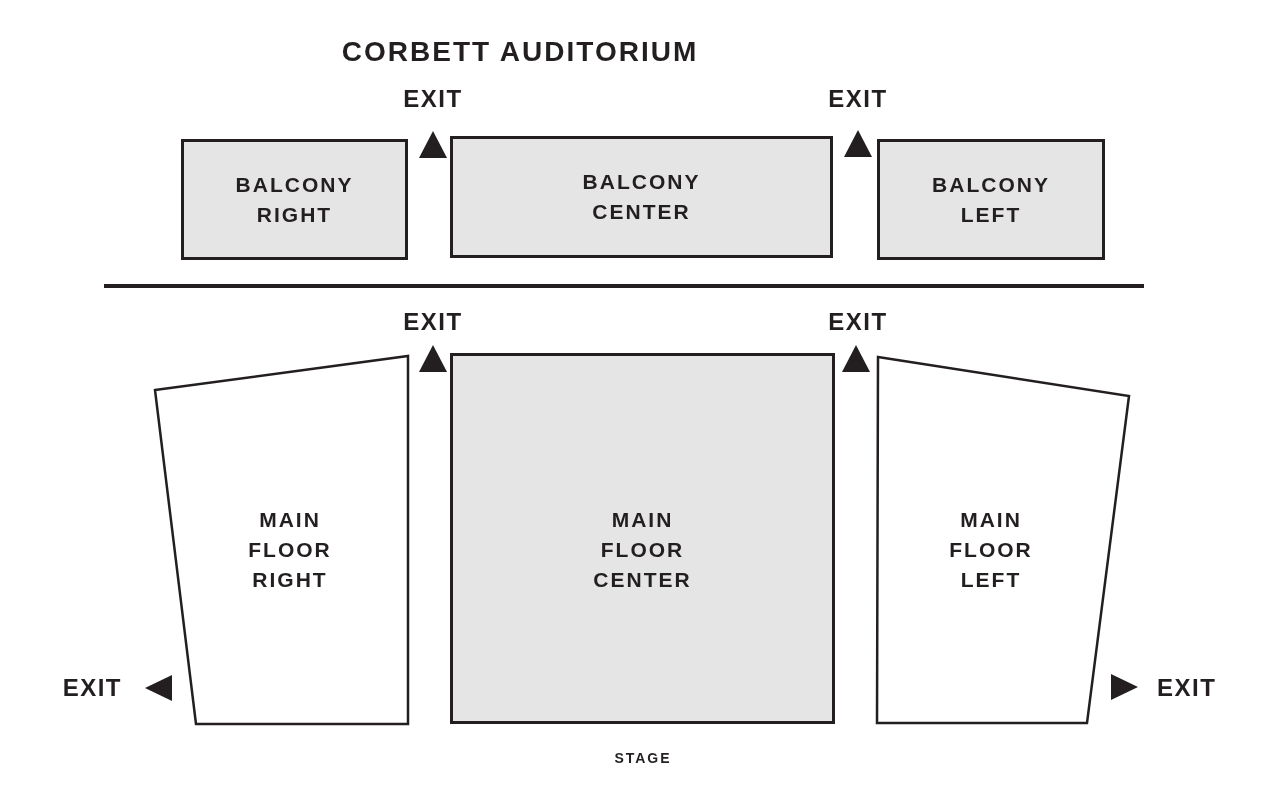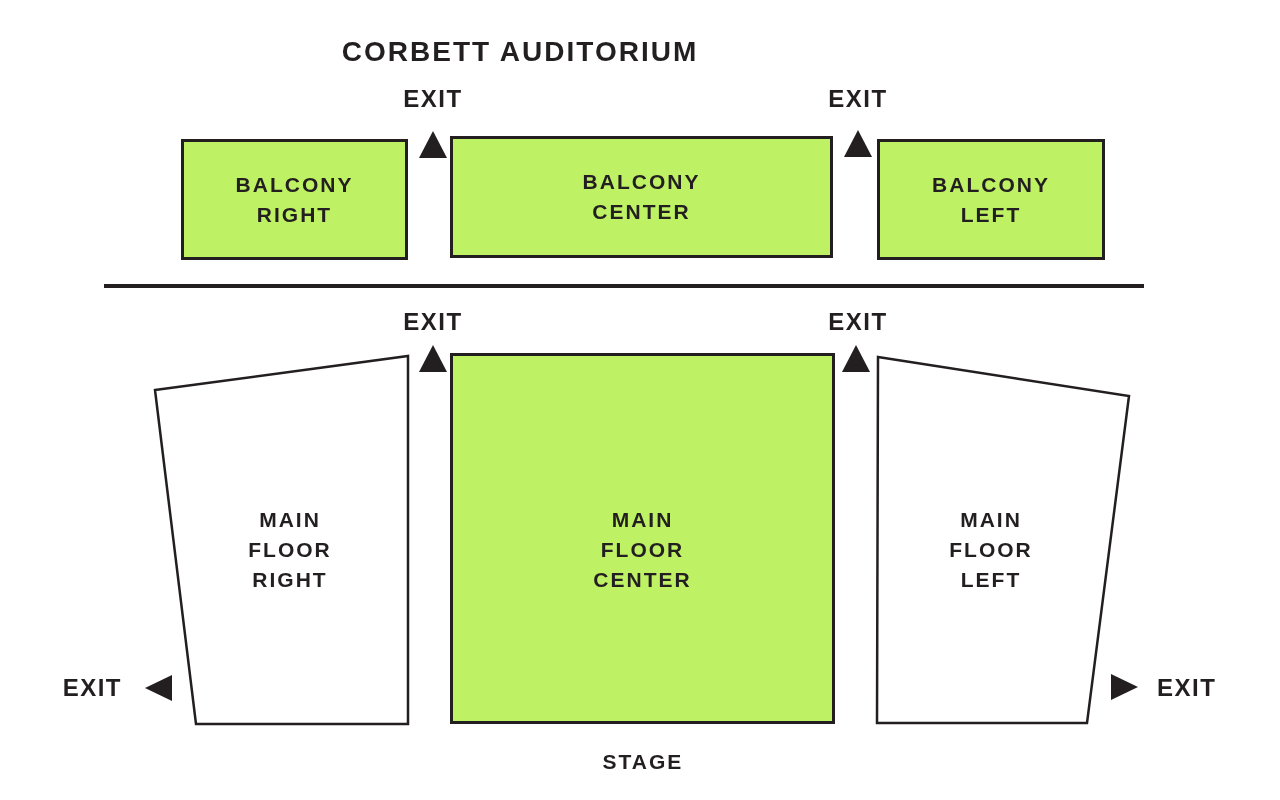--- a/index.html
+++ b/index.html
@@ -40,30 +40,30 @@
     letter-spacing: 2px;
     line-height: 30px;
     text-align: center;
     color: #231f20;
   }
   .stage-label {
     top: 750px;
     left: 450px;
     width: 386px;
     text-align: center;
-    font-size: 21px;
+    font-size: 14px;
     font-weight: 700;
     letter-spacing: 2px;
   }
 
   
   .section-box {
     box-sizing: border-box;
     border: 3px solid #231f20;
-    background: #bef264;
+    background: #e5e5e5;
     display: flex;
     align-items: center;
     justify-content: center;
   }
   #balcony-right  { left: 181px; top: 139px; width: 227px; height: 121px; }
   #balcony-center { left: 450px; top: 136px; width: 383px; height: 122px; }
   #balcony-left   { left: 877px; top: 139px; width: 228px; height: 121px; }
   #main-floor-center { left: 450px; top: 353px; width: 385px; height: 371px; }
   #main-floor-center .section-label { padding-top: 22px; }
 

